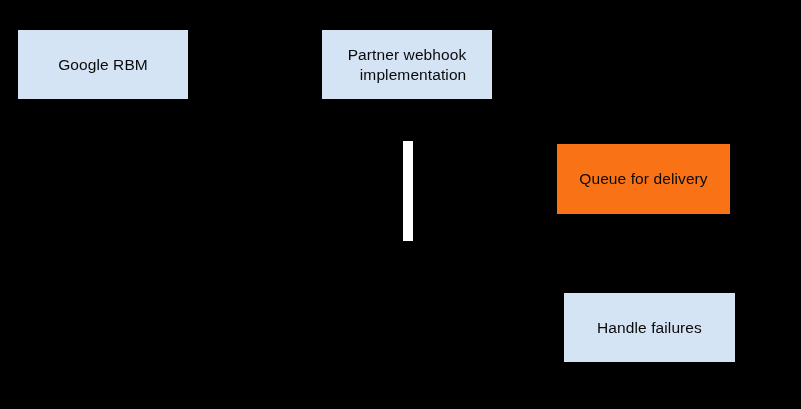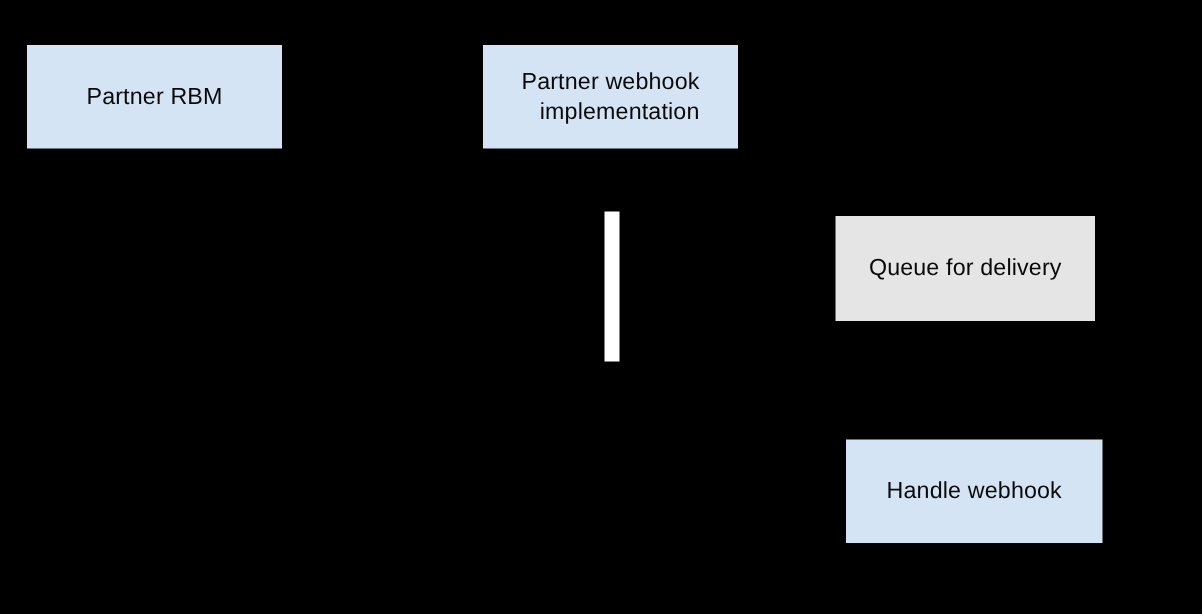--- a/index.html
+++ b/index.html
@@ -35,24 +35,24 @@
   .connector-bar {
     position: absolute;
     background: #ffffff;
   }
 </style>
 </head>
 <body>
 
 <div id="canvas" style="background: rgb(0, 0, 0); width: 801px; height: 409px;">
 
-  <div class="node" style="left: 18px; top: 30px; width: 170px; height: 69px; background: rgb(212, 228, 245); color: rgb(10, 10, 10);">Partner RBM</div>
+  <div class="node" style="left: 18px; top: 30px; width: 170px; height: 69px; background: rgb(212, 228, 245); color: rgb(10, 10, 10);">Google RBM</div>
 
   <div class="node" style="left: 322px; top: 30px; width: 170px; height: 69px; background: rgb(212, 228, 245); color: rgb(10, 10, 10); text-align: right;">Partner webhook
 implementation</div>
 
-  <div class="node" style="left: 557px; top: 144px; width: 173px; height: 70px; background: #e5e5e5; color: rgb(10, 10, 10);">Queue for delivery</div>
+  <div class="node" style="left: 557px; top: 144px; width: 173px; height: 70px; background: #f97316; color: rgb(10, 10, 10);">Queue for delivery</div>
 
-  <div class="node" style="left: 564px; top: 293px; width: 171px; height: 69px; background: rgb(212, 228, 245); color: rgb(10, 10, 10);">Handle webhook</div>
+  <div class="node" style="left: 564px; top: 293px; width: 171px; height: 69px; background: rgb(212, 228, 245); color: rgb(10, 10, 10);">Handle failures</div>
 
   <div class="connector-bar" style="left: 403px; top: 141px; width: 10px; height: 100px; background: rgb(255, 255, 255);"></div>
 
 </div>
 
 </body></html>

